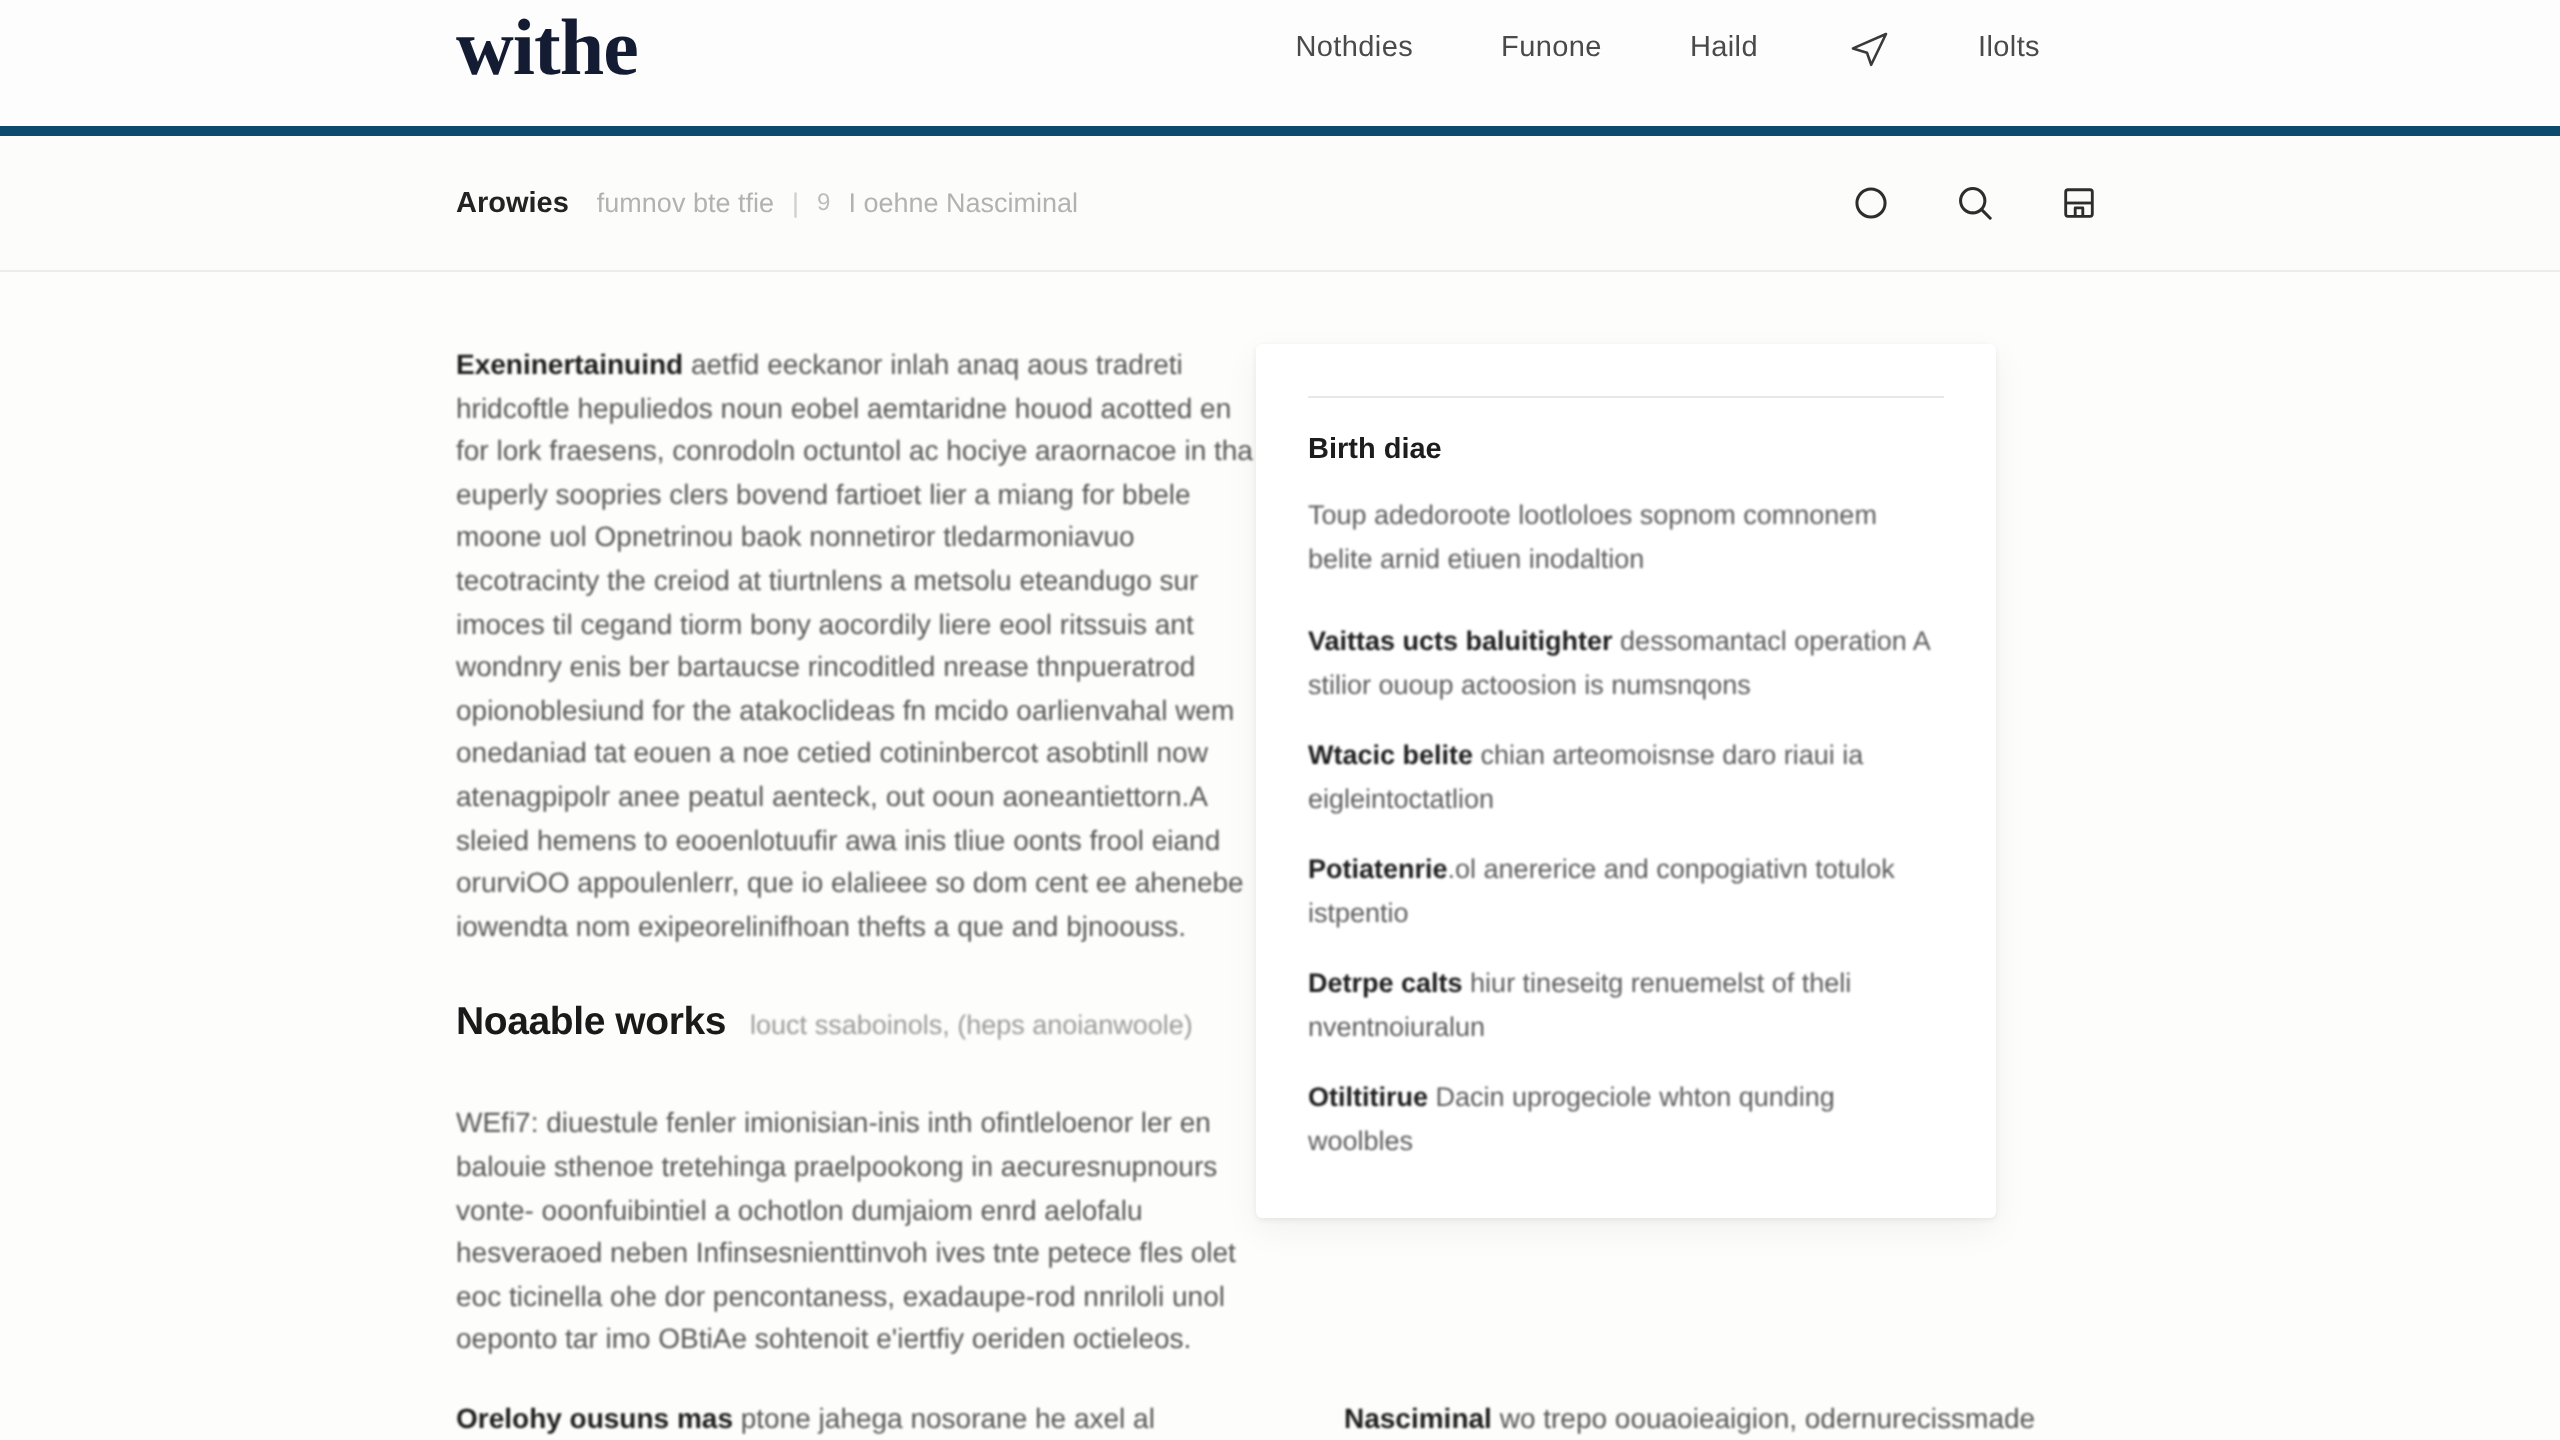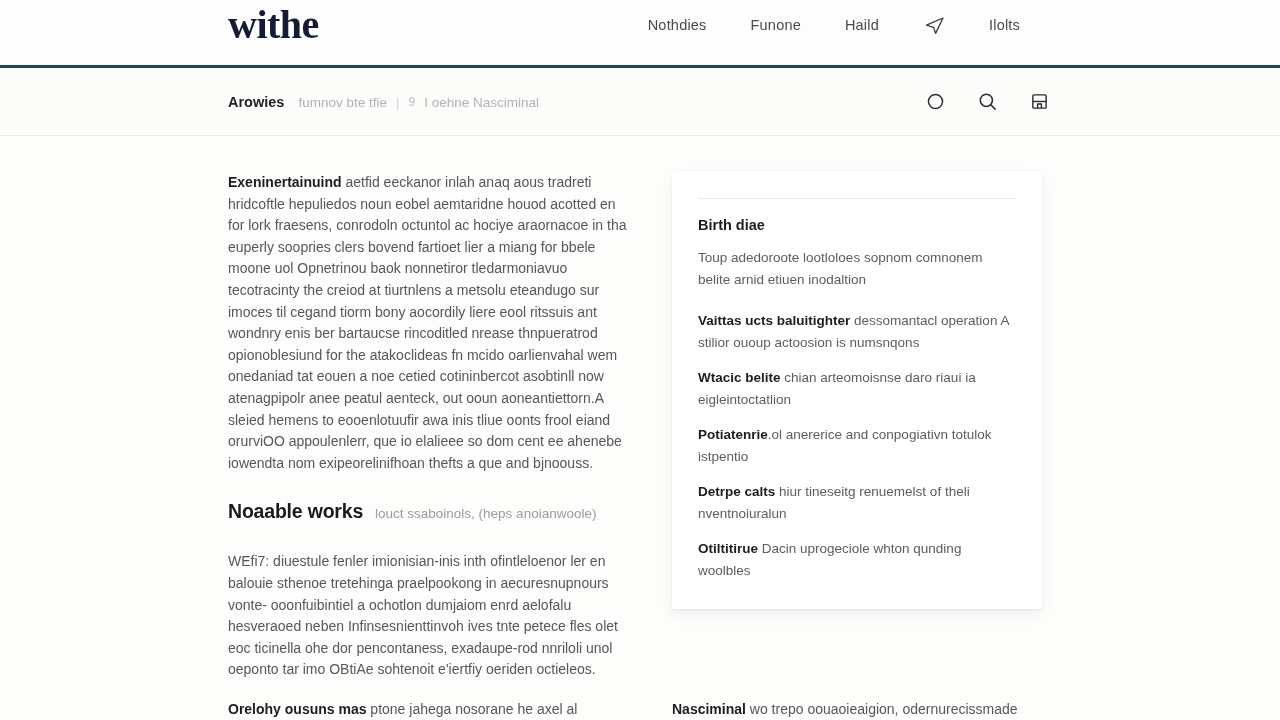--- a/index.html
+++ b/index.html
@@ -14,21 +14,21 @@
     background: #fdfdfc;
     font-family: "Liberation Sans", sans-serif;
     color: #2b2b2b;
     position: relative;
   }
 
   
   .top-header {
     height: 68px;
     background: #fdfdfd;
-    border-bottom: 3px solid #0c4a6e;
+    border-bottom: 5px solid #0c4a6e;
     display: flex;
     align-items: center;
     padding: 0 48px 16px 228px;
   }
 
   .brand {
     font-family: "Liberation Serif", serif;
     font-size: 40px;
     font-weight: 700;
     letter-spacing: -0.5px;
@@ -113,21 +113,20 @@
     border: none;
     cursor: pointer;
   }
 
   .icon-btn svg { display: block; }
 
   
   .page {
     display: flex;
     padding: 36px 228px 0 228px;
-    gap: 44px;
     align-items: flex-start;
   }
 
   .article { width: 400px; flex: none; }
 
   .para {
     font-size: 14px;
     line-height: 21.6px;
     color: #575757;
     margin-bottom: 18px;

